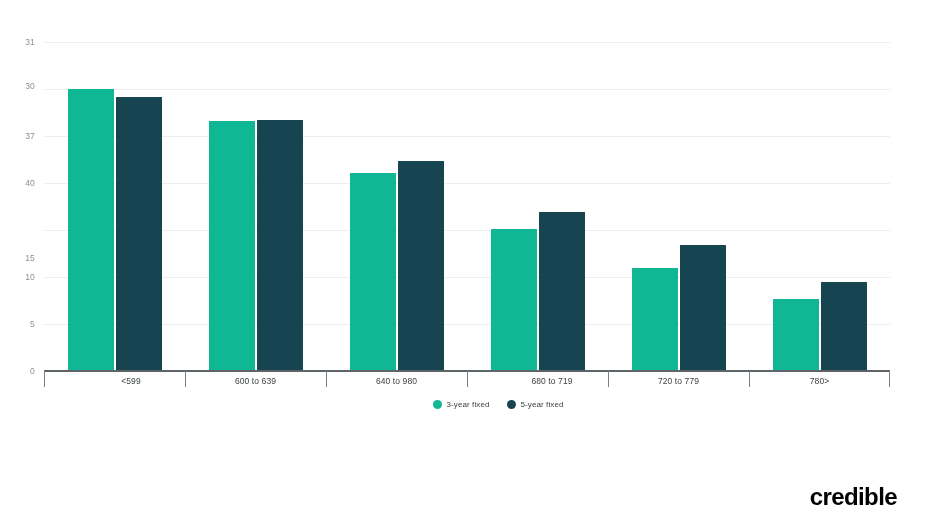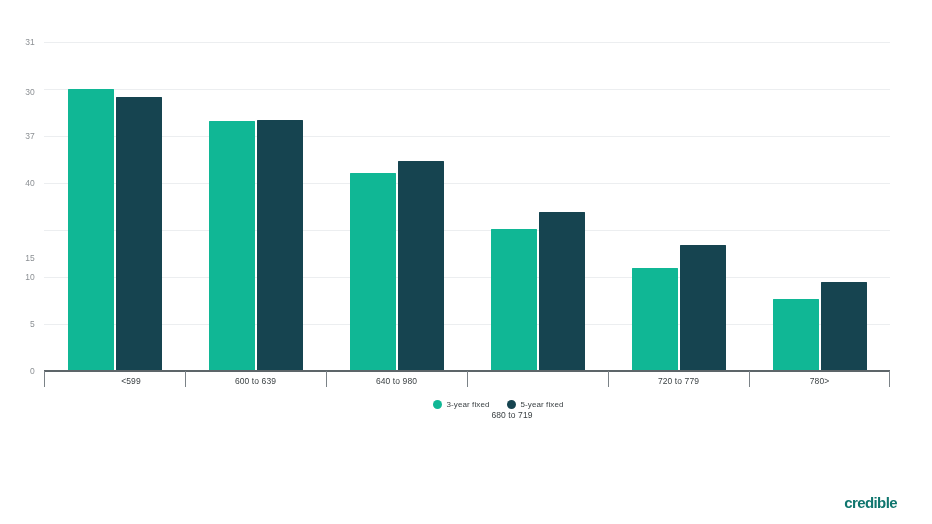--- a/index.html
+++ b/index.html
@@ -144,23 +144,23 @@
     color: #3f4447;
     font-weight: bold;
     letter-spacing: -0.05px;
   }
 
   
   #logo {
     position: absolute;
     right: 35px;
     bottom: 13px;
-    font-size: 15px;
+    font-size: 24px;
     font-weight: bold;
-    color: #0f766e;
+    color: #000000;
     letter-spacing: -0.6px;
   }
 </style>
 </head>
 <body>
 
 <div id="figure">
 
   <div id="plot-area">
     <div id="gridlines">
@@ -170,21 +170,21 @@
         <div class="ytick-label" style="top: 282px;">5</div>
         <div class="gridline" style="top: 235px;"></div>
         <div class="ytick-label" style="top: 235px;">10</div>
         <div class="gridline" style="top: 188px;"></div>
         <div class="ytick-label" style="top: 188px; margin-top: 28px;">15</div>
         <div class="gridline" style="top: 141px;"></div>
         <div class="ytick-label" style="top: 141px;">40</div>
         <div class="gridline" style="top: 94px;"></div>
         <div class="ytick-label" style="top: 94px;">37</div>
         <div class="gridline" style="top: 47px;"></div>
-        <div class="ytick-label" style="top: 50px;">30</div>
+        <div class="ytick-label" style="top: 44px;">30</div>
         <div class="gridline" style="top: 0px;"></div>
         <div class="ytick-label" style="top: 0px;">31</div>
       </div>
     <div id="bars-layer">
         <div class="bar s0" title="3-year fixed — &lt;599: 30" style="left: 23.5px; width: 46px; height: 282px;"></div>
         <div class="bar s1" title="5-year fixed — &lt;599: 29.1" style="left: 71.5px; width: 46px; height: 273.54px;"></div>
         <div class="bar s0" title="3-year fixed — 600 to 639: 26.6" style="left: 164.5px; width: 46px; height: 250.04px;"></div>
         <div class="bar s1" title="5-year fixed — 600 to 639: 26.7" style="left: 212.5px; width: 46px; height: 250.98px;"></div>
         <div class="bar s0" title="3-year fixed — 640 to 679: 21.1" style="left: 305.5px; width: 46px; height: 198.34px;"></div>
         <div class="bar s1" title="5-year fixed — 640 to 679: 22.3" style="left: 353.5px; width: 46px; height: 209.62px;"></div>
@@ -203,21 +203,21 @@
       <div class="xsep" style="left: 0px;"></div>
       <div class="xsep" style="left: 141px;"></div>
       <div class="xsep" style="left: 282px;"></div>
       <div class="xsep" style="left: 423px;"></div>
       <div class="xsep" style="left: 564px;"></div>
       <div class="xsep" style="left: 705px;"></div>
       <div class="xsep" style="left: 845px;"></div>
       <div class="xtick-label" style="left: 87px;">&lt;599</div>
       <div class="xtick-label" style="left: 211.5px;">600 to 639</div>
       <div class="xtick-label" style="left: 352.5px;">640 to 980</div>
-      <div class="xtick-label" style="left: 468px; margin-top: 34px;">680 to 719</div>
+      <div class="xtick-label" style="left: 508px;">680 to 719</div>
       <div class="xtick-label" style="left: 634.5px;">720 to 779</div>
       <div class="xtick-label" style="left: 775.5px;">780&gt;</div>
     </div>
 
   <div id="legend">
       <div class="legend-item">
         <span class="legend-swatch s0"></span>
         <span class="legend-text">3-year fixed</span>
       </div>
       <div class="legend-item">

